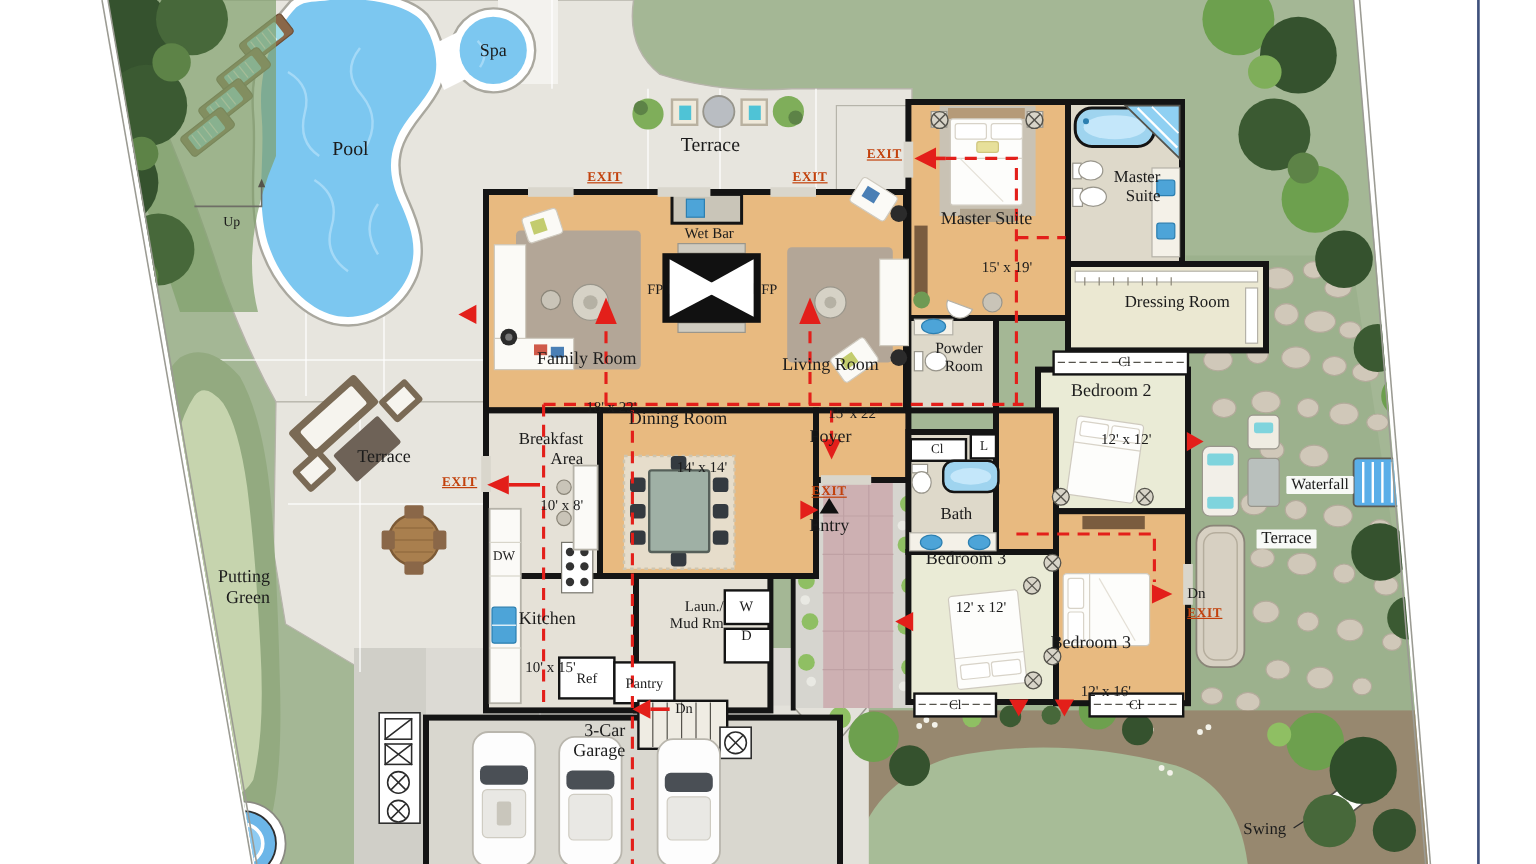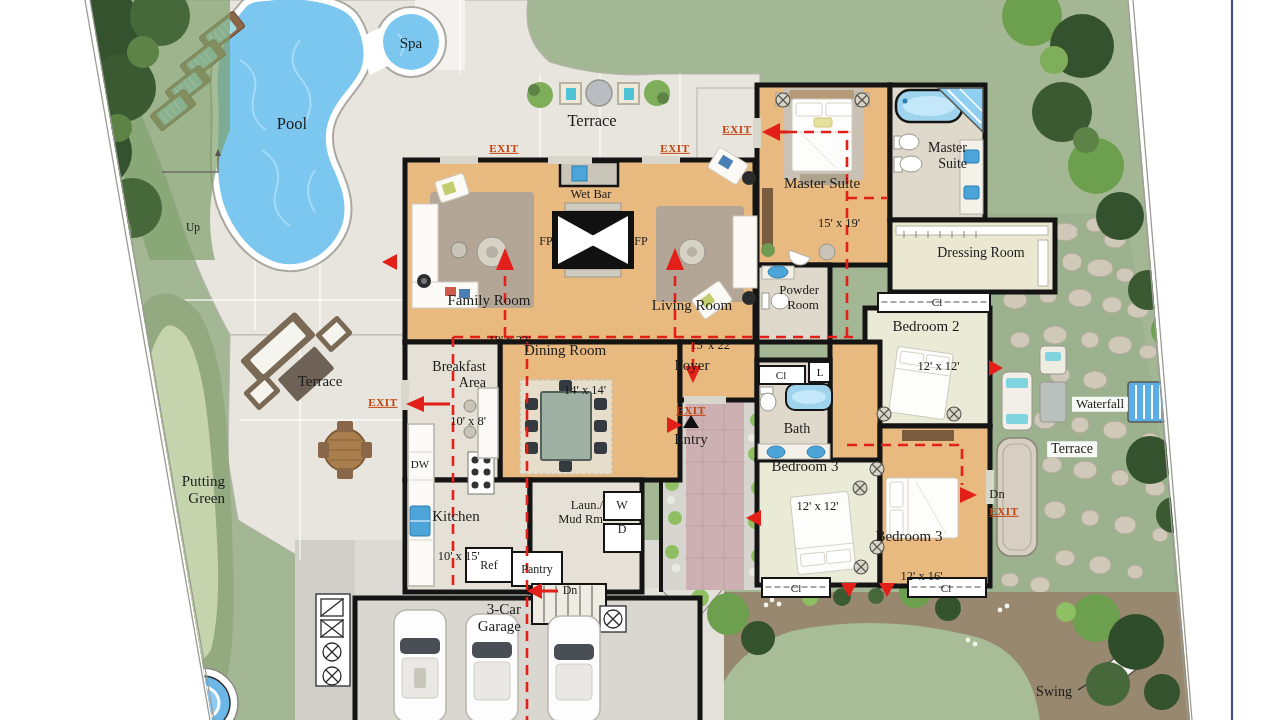--- a/index.html
+++ b/index.html
@@ -7,21 +7,21 @@
          font-family:"Liberation Serif", serif;}
   .stage svg{position:absolute;left:0;top:0;}
   .labels{position:absolute;left:0;top:0;width:1280px;height:720px;pointer-events:none;}
   .lbl{position:absolute;transform:translate(-50%,-50%);text-align:right;color:#1b1b1b;
        white-space:nowrap;line-height:1.12;}
   .room{font-size:15px;}
   .big{font-size:16.5px;}
   .dims{font-size:12.5px;display:block;margin-top:24px;}
   .nm{display:block;}
   .wrap{white-space:normal;}
-  .small{font-size:11.5px;margin-top:41px;}
+  .small{font-size:11.5px;}
   .tiny{font-size:11px;}
   .exit{color:#c2410c;font-weight:bold;font-size:11px;letter-spacing:.6px;text-decoration:underline;}
   .boxed{background:rgba(255,255,255,.92);padding:0 4px;border-radius:1px;}
 </style>
 </head>
 <body>
 
 <div class="stage">
 <svg width="1280" height="720" viewBox="0 0 1280 720">
   <defs>

